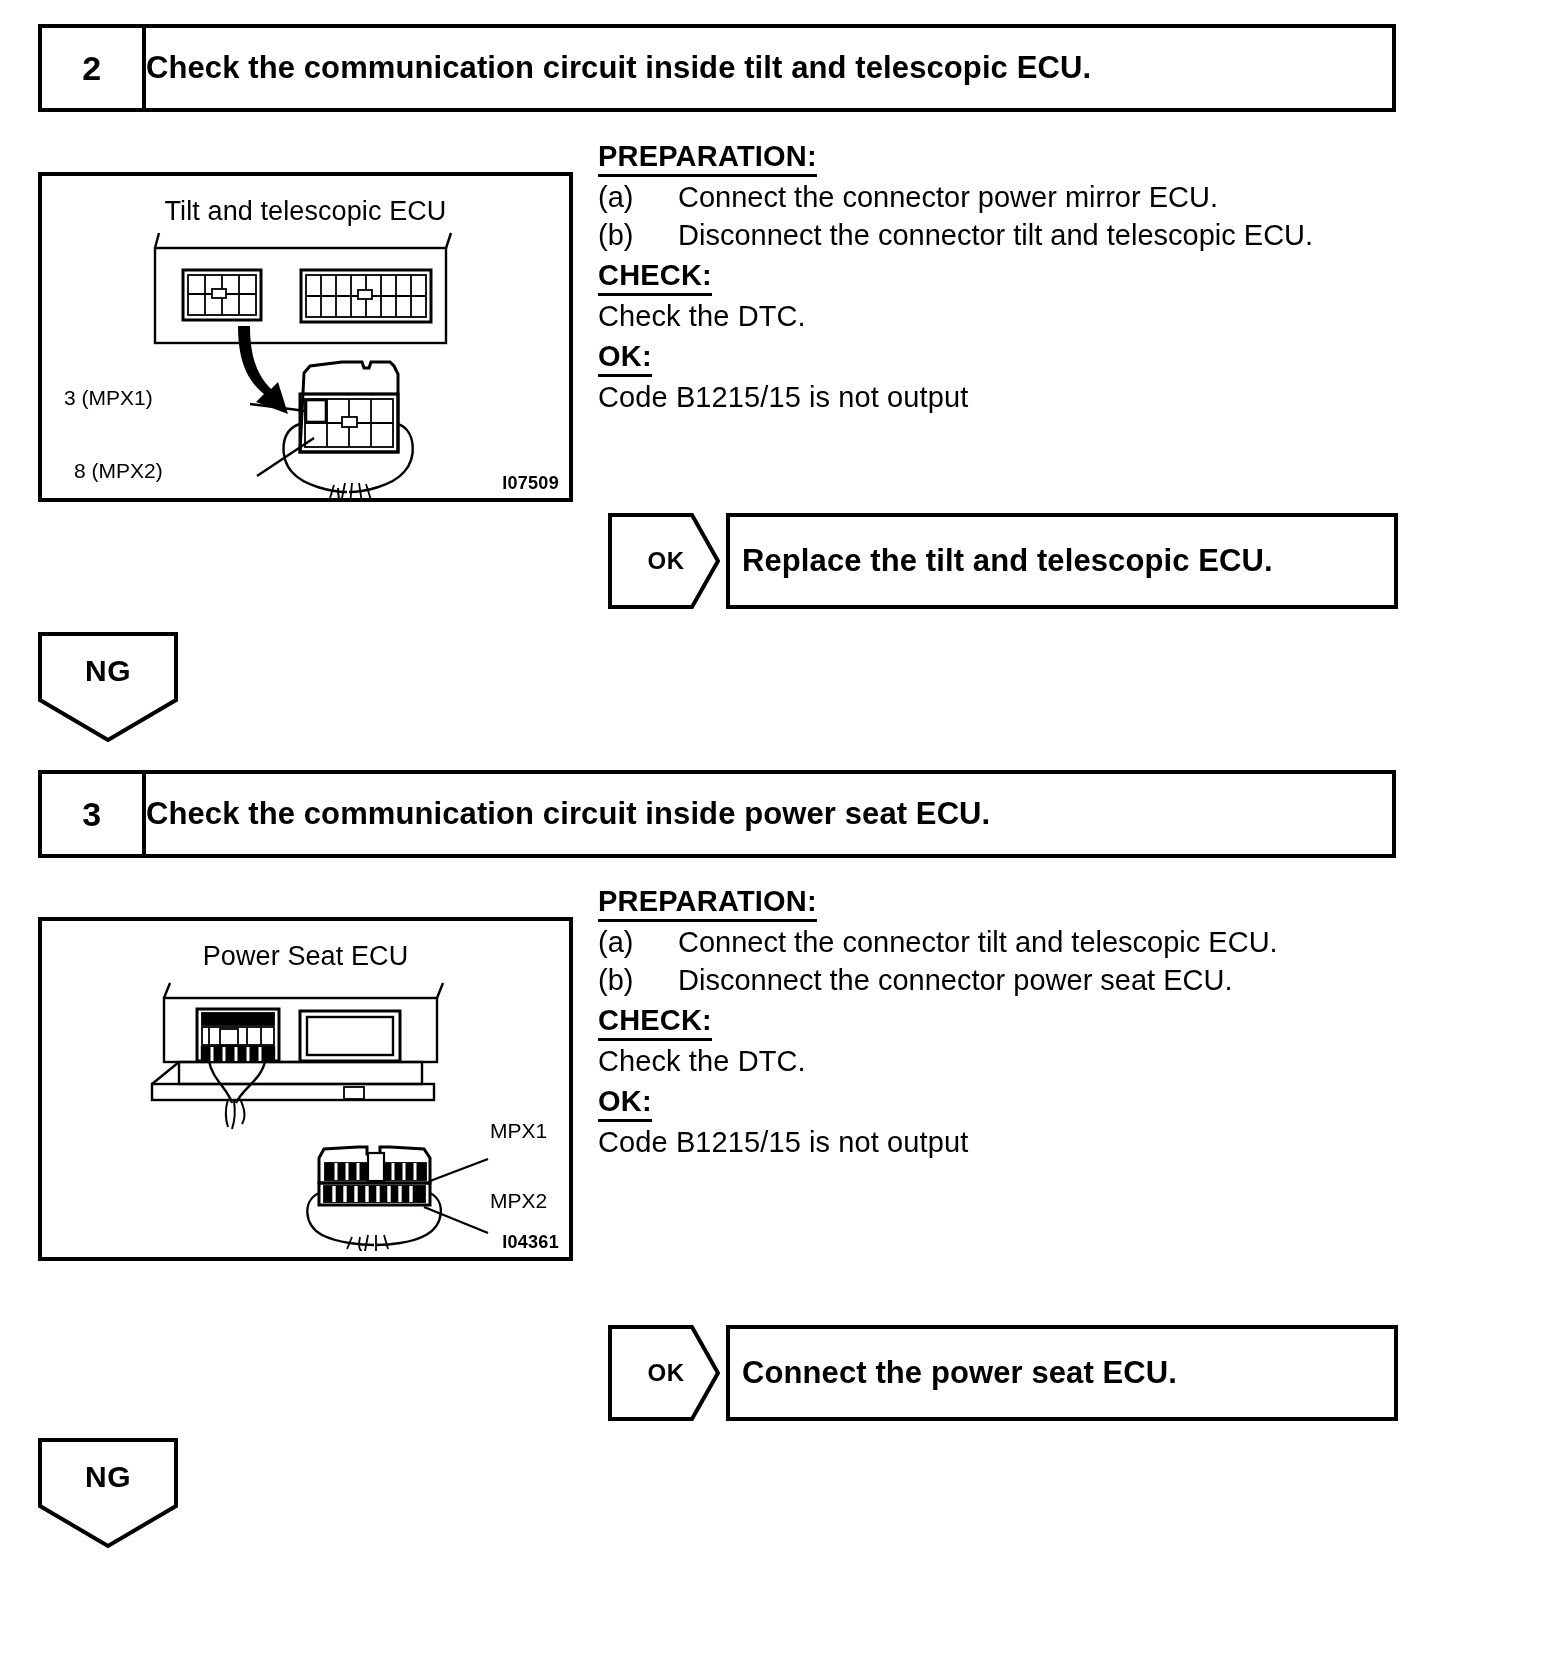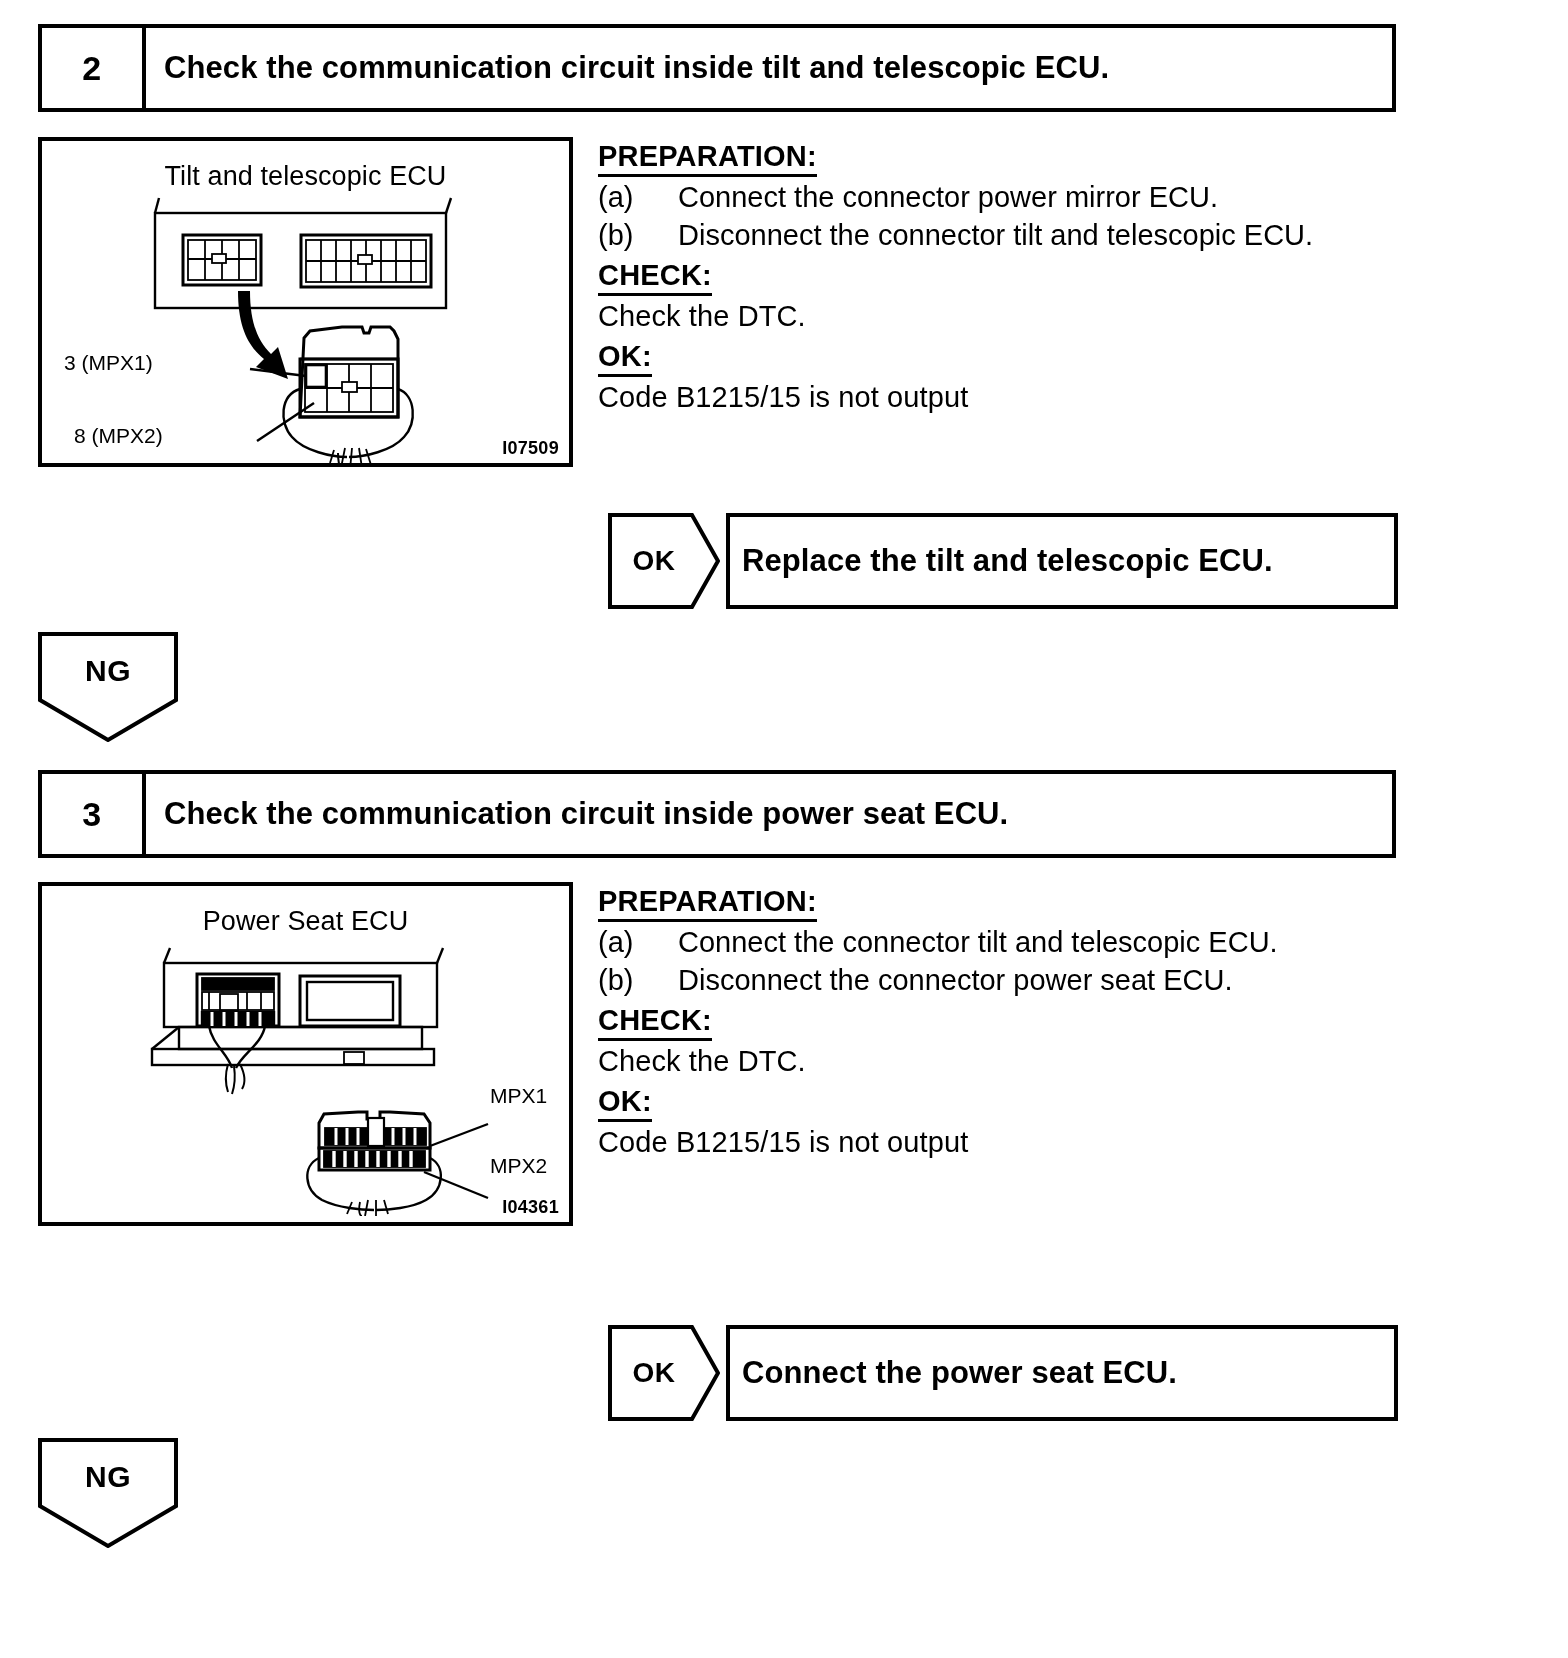--- a/index.html
+++ b/index.html
@@ -23,32 +23,32 @@
   .step-num{
     width:100px;
     border-right:4px solid #000;
     display:flex;align-items:center;justify-content:center;
     font-size:34px;font-weight:bold;
     letter-spacing:0.5px;
   }
   .step-title{
     flex:1;
     display:flex;align-items:center;
-    padding-left:18px;
     font-size:31px;font-weight:bold;
     letter-spacing:0.1px;
   }
 
   
   .figure-box{
     position:absolute;
     border:4px solid #000;
     box-sizing:border-box;
     background:#fff;
     overflow:hidden;
+    margin-top:35px;
   }
   .fig-caption{
     position:absolute;
     left:0;right:0;
     text-align:center;
     font-size:27px;
     letter-spacing:0.1px;
   }
   .fig-id{
     position:absolute;
@@ -88,23 +88,23 @@
   }
   .t-item .mk{width:80px;flex:none;}
   .blk{margin-bottom:2px;}
 
   
   .ok-row{position:absolute;height:96px;}
   .ok-tag{
     position:absolute;left:0;top:0;height:96px;width:112px;
   }
   .ok-tag .lbl{
-    position:absolute;left:0;top:0;width:92px;height:96px;
+    position:absolute;left:12px;top:0;width:92px;height:96px;
     display:flex;align-items:center;justify-content:center;
-    font-size:28px;font-weight:bold;letter-spacing:0.5px;
+    font-size:24px;font-weight:bold;letter-spacing:0.5px;
   }
   .ok-box{
     position:absolute;left:118px;top:0;height:96px;
     border:4px solid #000;box-sizing:border-box;
     display:flex;align-items:center;
     padding-left:12px;
     font-size:31px;font-weight:bold;
     background:#fff;
     letter-spacing:0.1px;
   }

